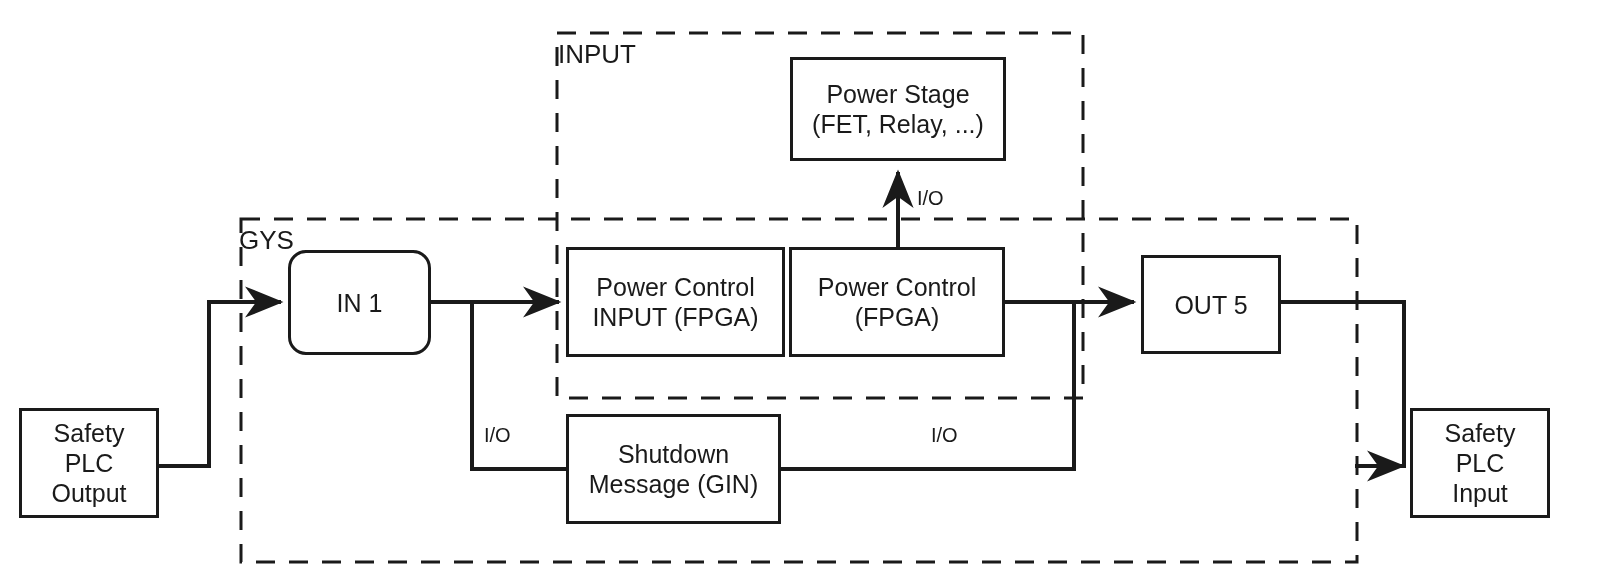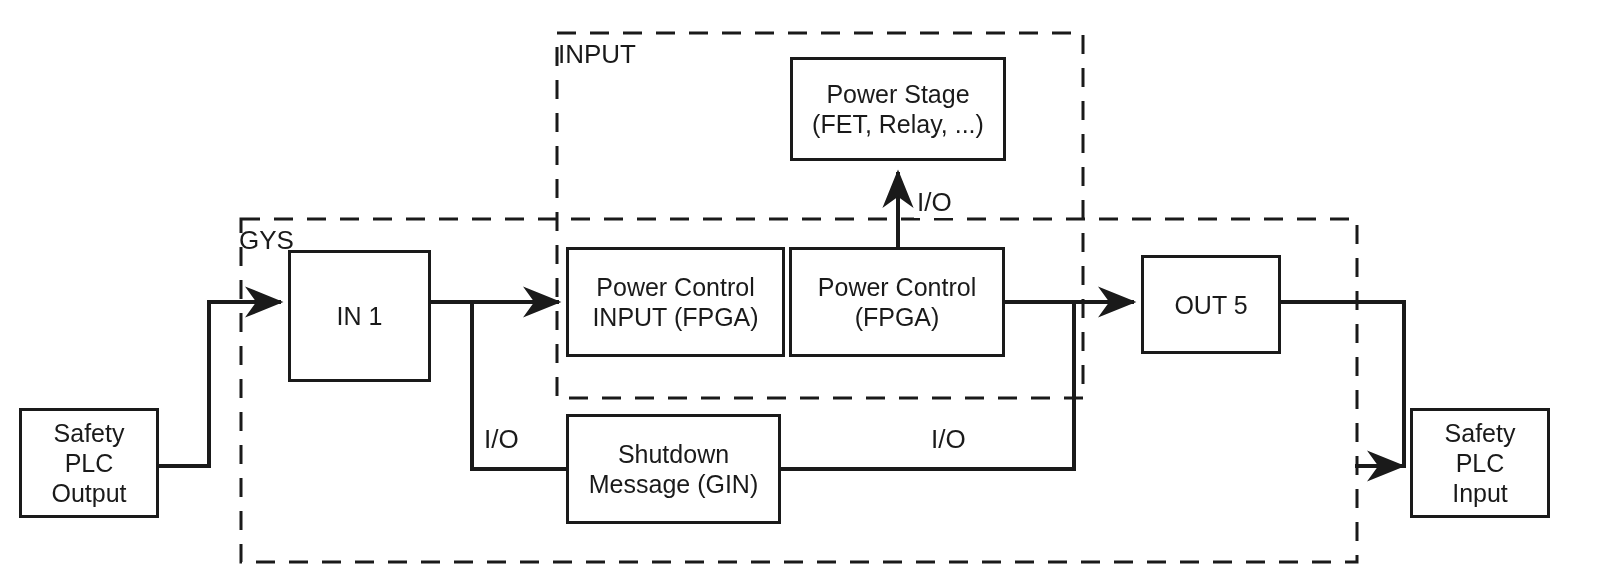--- a/index.html
+++ b/index.html
@@ -47,21 +47,21 @@
   .grouplabel {
     position: absolute;
     font-size: 26px;
     color: #1a1a1a;
     z-index: 4;
     background: transparent;
     white-space: nowrap;
   }
   .edgelabel {
     position: absolute;
-    font-size: 26px;
+    font-size: 20px;
     color: #1a1a1a;
     z-index: 4;
     background: #ffffff;
     white-space: nowrap;
     padding: 0 3px;
   }
 </style>
 </head>
 <body>
 
@@ -103,21 +103,21 @@
   <div class="grouplabel" style="left:558px; top:39px;">INPUT</div>
 
   <div class="grouplabel" style="left:239px; top:225px;">GYS</div>
 
   <div class="node" style="left:19px; top:408px; width:140px; height:110px;">
     <span class="lbl">Safety
 PLC
 Output</span>
   </div>
 
-  <div class="node" style="left:288px; top:250px; width:143px; height:132px;">
+  <div class="node" style="left:288px; top:250px; width:143px; height:105px;border-radius:18px;">
     <span class="lbl">IN 1</span>
   </div>
 
   <div class="node" style="left:566px; top:247px; width:219px; height:110px;">
     <span class="lbl">Power Control
 INPUT (FPGA)</span>
   </div>
 
   <div class="node" style="left:789px; top:247px; width:216px; height:110px;">
     <span class="lbl">Power Control

